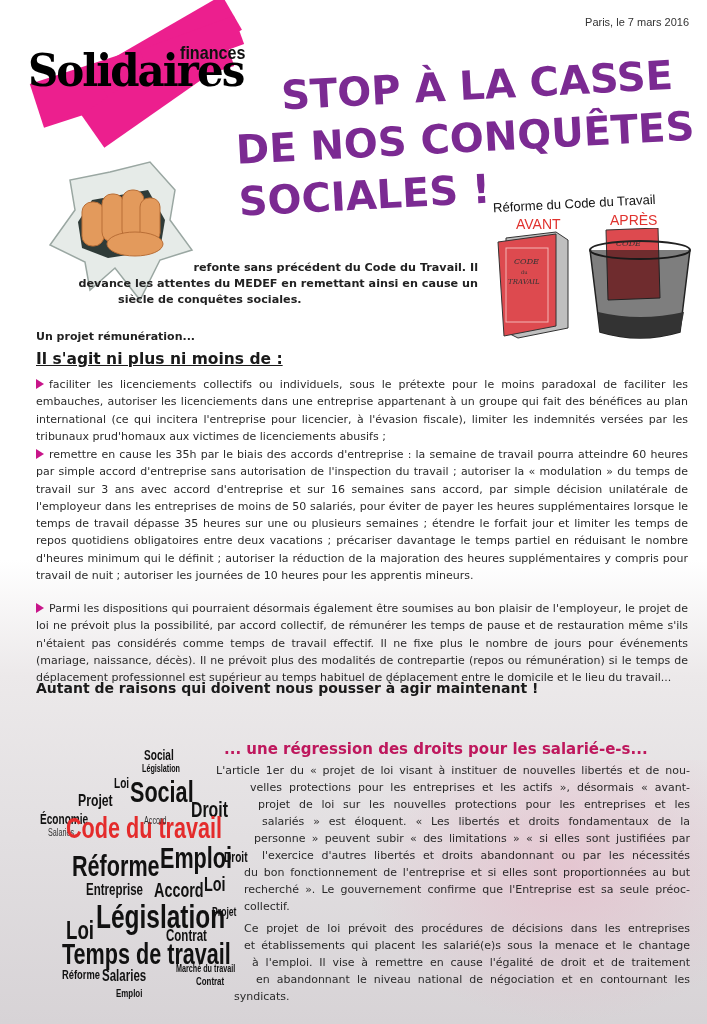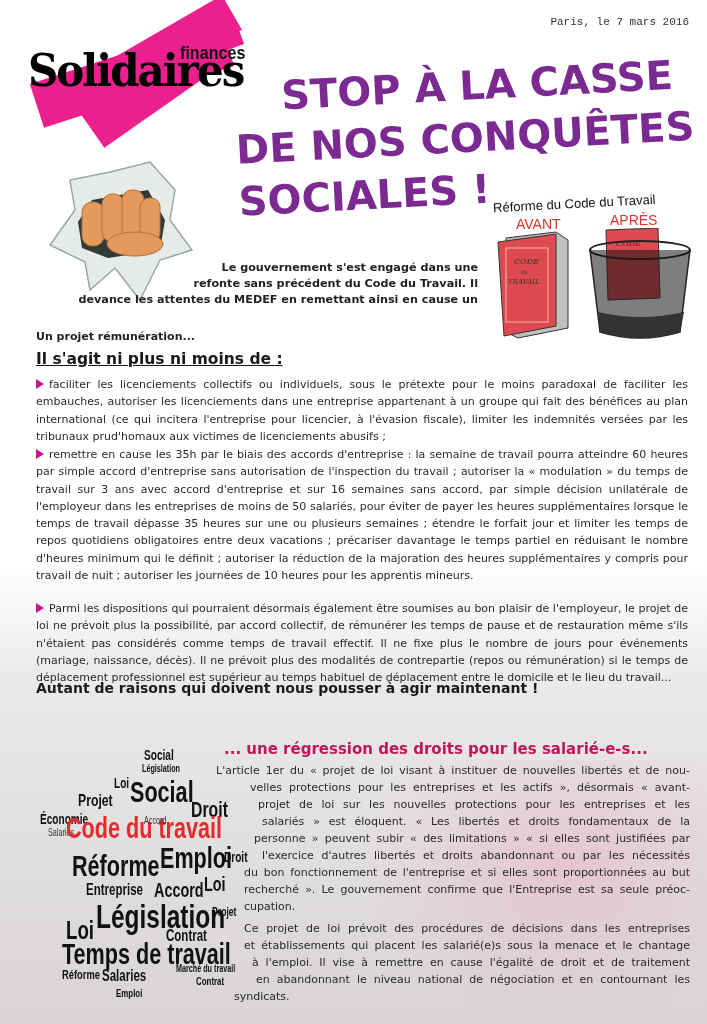--- a/index.html
+++ b/index.html
@@ -12,21 +12,21 @@
   .bg-lower {
     position: absolute; left: 0; top: 560px; width: 707px; height: 464px;
     background: linear-gradient(180deg, rgba(255,255,255,1) 0%, #ece9ea 25%, #e2dfe1 60%, #d7d3d6 100%);
   }
   .bg-pink-haze {
     position: absolute; left: 360px; top: 760px; width: 347px; height: 264px;
     background: radial-gradient(ellipse at 60% 40%, rgba(232,178,196,0.55), rgba(232,178,196,0) 70%);
   }
   .date {
     position: absolute; right: 18px; top: 16px;
-    font-family: Liberation Mono, monospace;
+    font-family: Liberation Sans, sans-serif;
     font-size: 11px; color: #333;
   }
   
   .logo { position: absolute; left: 22px; top: 22px; width: 240px; height: 108px; }
   .logo-splash {
     position: absolute; background: #ec1f8e;
   }
   .logo-splash.s1 { left: 10px; top: 30px; width: 200px; height: 46px; transform: rotate(-18deg); }
   .logo-splash.s2 { left: 70px; top: 8px; width: 150px; height: 40px; transform: rotate(-30deg); }
   .logo-splash.s3 { left: 60px; top: 55px; width: 120px; height: 40px; transform: rotate(-35deg); }
@@ -160,23 +160,23 @@
     <text x="20" y="56" font-size="7" fill="#333" font-style="italic" font-family="DejaVu Serif, serif">TRAVAIL</text>
     <polygon points="118,2 170,0 172,70 120,72" fill="#dd4a4f" stroke="#333"></polygon>
     <text x="128" y="18" font-size="8" fill="#333" font-style="italic" font-family="DejaVu Serif, serif">CODE</text>
     <ellipse cx="152" cy="22" rx="50" ry="9" fill="none" stroke="#222" stroke-width="2"></ellipse>
     <path d="M102 22 L112 104 Q152 116 192 104 L202 22" fill="rgba(20,20,20,0.55)" stroke="#222" stroke-width="1.5"></path>
     <path d="M110 84 Q152 94 196 84 L192 104 Q152 116 112 104 Z" fill="#333"></path>
   </svg>
 </div>
 
 <div class="intro">
-  <div>Le gouvernement s'est engagé dans une</div>
   <div>refonte sans précédent du Code du Travail. Il</div>
   <div>devance les attentes du MEDEF en remettant ainsi en cause un</div>
+  <div style="text-align:left;padding-left:58px">siècle de conquêtes sociales.</div>
 </div>
 <div class="intro-sub">Un projet rémunération...</div>
 
 <div class="h2">Il s'agit ni plus ni moins de :</div>
 
 <div class="body-text p1"><span class="bullet-mark"></span><span>faciliter les licenciements collectifs ou individuels, sous le prétexte pour le moins paradoxal de faciliter les embauches, autoriser les licenciements dans une entreprise appartenant à un groupe qui fait des bénéfices au plan international (ce qui incitera l'entreprise pour licencier, à l'évasion fiscale), limiter les indemnités versées par les tribunaux prud'homaux aux victimes de licenciements abusifs ;</span></div>
 <div class="body-text p2"><span class="bullet-mark"></span><span>remettre en cause les 35h par le biais des accords d'entreprise : la semaine de travail pourra atteindre 60 heures par simple accord d'entreprise sans autorisation de l'inspection du travail ; autoriser la « modulation » du temps de travail sur 3 ans avec accord d'entreprise et sur 16 semaines sans accord, par simple décision unilatérale de l'employeur dans les entreprises de moins de 50 salariés, pour éviter de payer les heures supplémentaires lorsque le temps de travail dépasse 35 heures sur une ou plusieurs semaines ; étendre le forfait jour et limiter les temps de repos quotidiens obligatoires entre deux vacations ; précariser davantage le temps partiel en réduisant le nombre d'heures minimum qui le définit ; autoriser la réduction de la majoration des heures supplémentaires y compris pour travail de nuit ; autoriser les journées de 10 heures pour les apprentis mineurs.</span></div>
 <div class="body-text p3"><span class="bullet-mark"></span><span>Parmi les dispositions qui pourraient désormais également être soumises au bon plaisir de l'employeur, le projet de loi ne prévoit plus la possibilité, par accord collectif, de rémunérer les temps de pause et de restauration même s'ils n'étaient pas considérés comme temps de travail effectif. Il ne fixe plus le nombre de jours pour événements (mariage, naissance, décès). Il ne prévoit plus des modalités de contrepartie (repos ou rémunération) si le temps de déplacement professionnel est supérieur au temps habituel de déplacement entre le domicile et le lieu du travail...</span></div>
 
 <div class="call">Autant de raisons qui doivent nous pousser à agir maintenant !</div>
@@ -213,19 +213,19 @@
 <div class="h3">... une régression des droits pour les salarié-e-s...</div>
 
 <div class="sec2" style="left:216px;top:762px;width:474px">L'article 1er du « projet de loi visant à instituer de nouvelles libertés et de nou-</div>
 <div class="sec2" style="left:250px;top:779px;width:440px">velles protections pour les entreprises et les actifs », désormais « avant-</div>
 <div class="sec2" style="left:258px;top:796px;width:432px">projet de loi sur les nouvelles protections pour les entreprises et les</div>
 <div class="sec2" style="left:262px;top:813px;width:428px">salariés » est éloquent. « Les libertés et droits fondamentaux de la</div>
 <div class="sec2" style="left:254px;top:830px;width:436px">personne » peuvent subir « des limitations » « si elles sont justifiées par</div>
 <div class="sec2" style="left:262px;top:847px;width:428px">l'exercice d'autres libertés et droits abandonnant ou par les nécessités</div>
 <div class="sec2" style="left:244px;top:864px;width:446px">du bon fonctionnement de l'entreprise et si elles sont proportionnées au but</div>
 <div class="sec2" style="left:244px;top:881px;width:446px">recherché ». Le gouvernement confirme que l'Entreprise est sa seule préoc-</div>
-<div class="sec2 last" style="left:244px;top:898px;width:446px">cupation.</div>
+<div class="sec2 last" style="left:244px;top:898px;width:446px">collectif.</div>
 
 <div class="sec2" style="left:244px;top:920px;width:446px">Ce projet de loi prévoit des procédures de décisions dans les entreprises</div>
 <div class="sec2" style="left:244px;top:937px;width:446px">et établissements qui placent les salarié(e)s sous la menace et le chantage</div>
 <div class="sec2" style="left:252px;top:954px;width:438px">à l'emploi. Il vise à remettre en cause l'égalité de droit et de traitement</div>
 <div class="sec2" style="left:256px;top:971px;width:434px">en abandonnant le niveau national de négociation et en contournant les</div>
 <div class="sec2 last" style="left:234px;top:988px;width:456px">syndicats.</div>
 
 </body></html>

